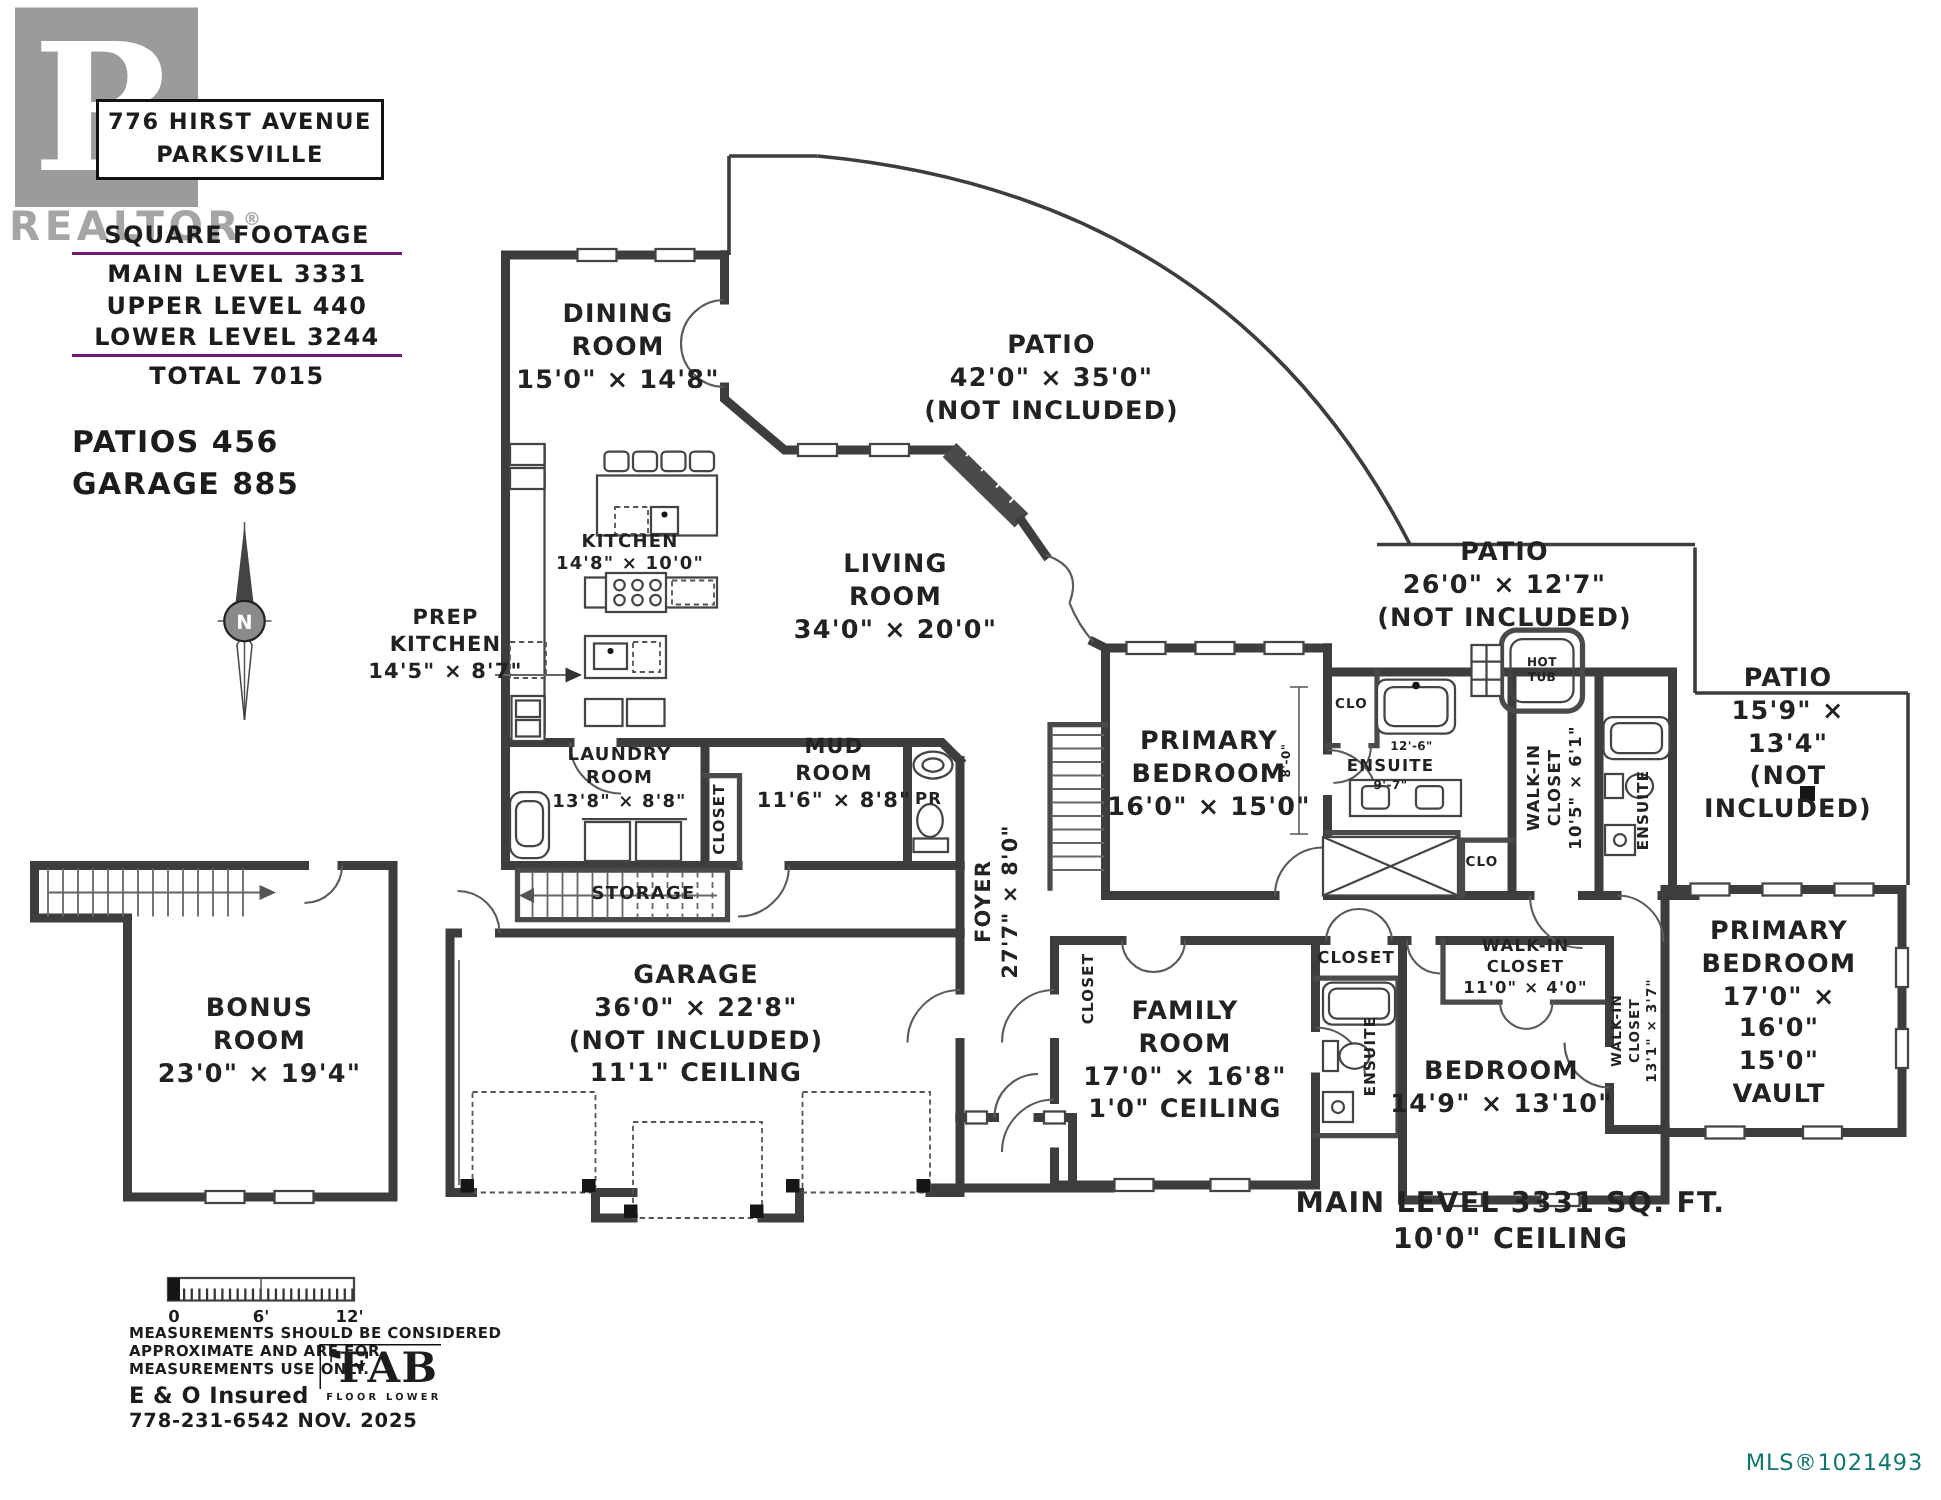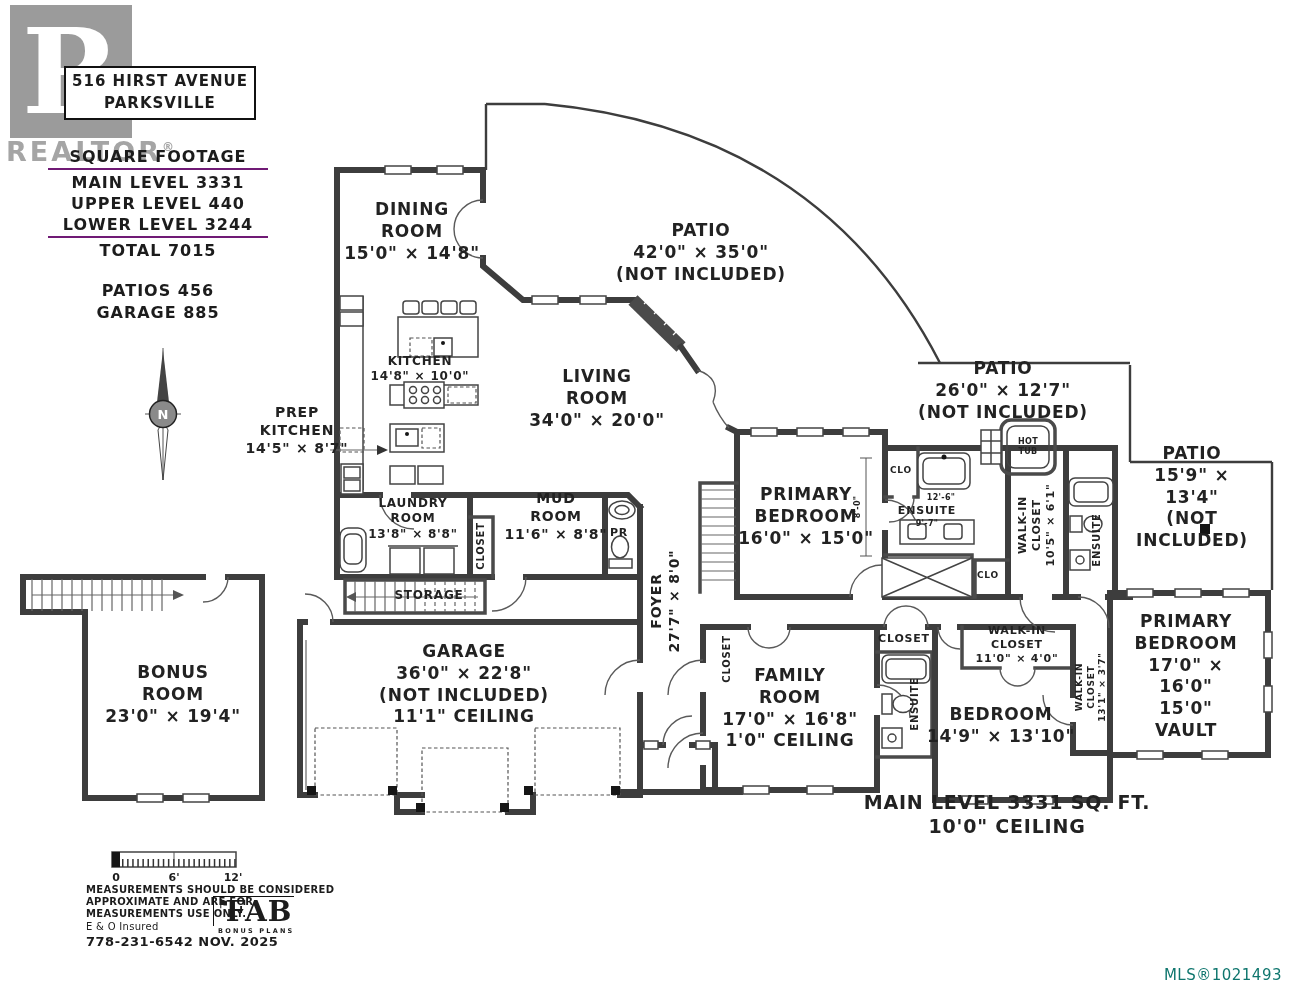--- a/index.html
+++ b/index.html
@@ -33,48 +33,48 @@
             font-family:"DejaVu Serif","Liberation Serif",serif;font-weight:700;font-size:118px;color:#fff;}
   .wm-text{position:absolute;left:6px;top:136px;z-index:1;color:#a5a5a5;font-size:27px;font-weight:700;
            letter-spacing:3px;}
   .wm-reg{font-size:12px;vertical-align:super;}
   .addr-box{position:absolute;left:64px;top:66px;width:188px;height:50px;z-index:4;background:#fff;
             border:2px solid #111;display:flex;flex-direction:column;align-items:center;justify-content:center;
             font-size:15px;font-weight:700;letter-spacing:1px;line-height:1.45;}
   .sqft{position:absolute;left:48px;top:146px;width:220px;z-index:3;text-align:center;
         font-size:16px;font-weight:700;letter-spacing:1px;line-height:1.32;}
   .sqft .u{border-bottom:2px solid #701a75;padding-bottom:1px;margin-bottom:2px;}
-  .extras{position:absolute;left:48px;top:280px;width:220px;z-index:3;text-align:center;
-          font-size:16px;font-weight:700;letter-spacing:1px;line-height:1.4;}
+  .extras{position:absolute;left:48px;top:280px;width:220px;z-index:3;text-align:left;
+          font-size:20px;font-weight:700;letter-spacing:1px;line-height:1.4;}
   
   .scale-lbl{position:absolute;z-index:3;font-size:11px;font-weight:700;transform:translateX(-50%);}
   .disc{position:absolute;left:86px;top:884px;z-index:3;font-size:10px;font-weight:700;
         letter-spacing:.3px;line-height:1.22;}
-  .disc .small{font-size:10px;font-weight:400;}
+  .disc .small{font-size:15px;font-weight:700;}
   .disc .phone{font-size:13px;margin-top:1px;letter-spacing:.5px;}
   .fab{position:absolute;left:213px;top:896px;z-index:3;text-align:right;}
   .fab .name{font-family:"DejaVu Serif","Liberation Serif",serif;font-weight:700;font-size:28px;
              line-height:1;letter-spacing:1px;border:1.5px solid #111;border-right:none;border-bottom:none;
              padding:1px 2px 0 4px;display:inline-block;}
   .fab .flag{font-size:12px;vertical-align:top;margin-right:-4px;}
   .fab .tag{font-size:6.5px;font-weight:700;letter-spacing:2.2px;margin-top:1px;}
   .mls{position:absolute;right:12px;top:966px;z-index:3;font-size:15px;color:#0f766e;letter-spacing:.5px;}
 </style>
 </head>
 <body>
 
 <div class="canvas">
 
   <div class="wm-block">
       <span>R</span>
     </div>
   <div class="wm-text"><span>REALTOR</span><span class="wm-reg">®</span></div>
 
   <div class="addr-box">
-    <div>516 HIRST AVENUE</div>
+    <div>776 HIRST AVENUE</div>
     <div>PARKSVILLE</div>
   </div>
   <div class="sqft">
     <div class="u">SQUARE FOOTAGE</div>
     <div>MAIN LEVEL 3331</div>
     <div>UPPER LEVEL 440</div>
     <div class="u">LOWER LEVEL 3244</div>
     <div>TOTAL 7015</div>
   </div>
   <div class="extras">
@@ -372,17 +372,17 @@
   <div class="disc">
     <div>MEASUREMENTS SHOULD BE CONSIDERED</div>
     <div>APPROXIMATE AND ARE FOR</div>
     <div>MEASUREMENTS USE ONLY.</div>
     <div class="small">E &amp; O Insured</div>
     <div class="phone">778-231-6542  NOV. 2025</div>
   </div>
 
   <div class="fab">
     <div class="name"><span class="flag">⚑</span><span>FAB</span></div>
-    <div class="tag">BONUS PLANS</div>
+    <div class="tag">FLOOR LOWER</div>
   </div>
 
   <div class="mls">MLS®1021493</div>
 </div>
 
 </body></html>

